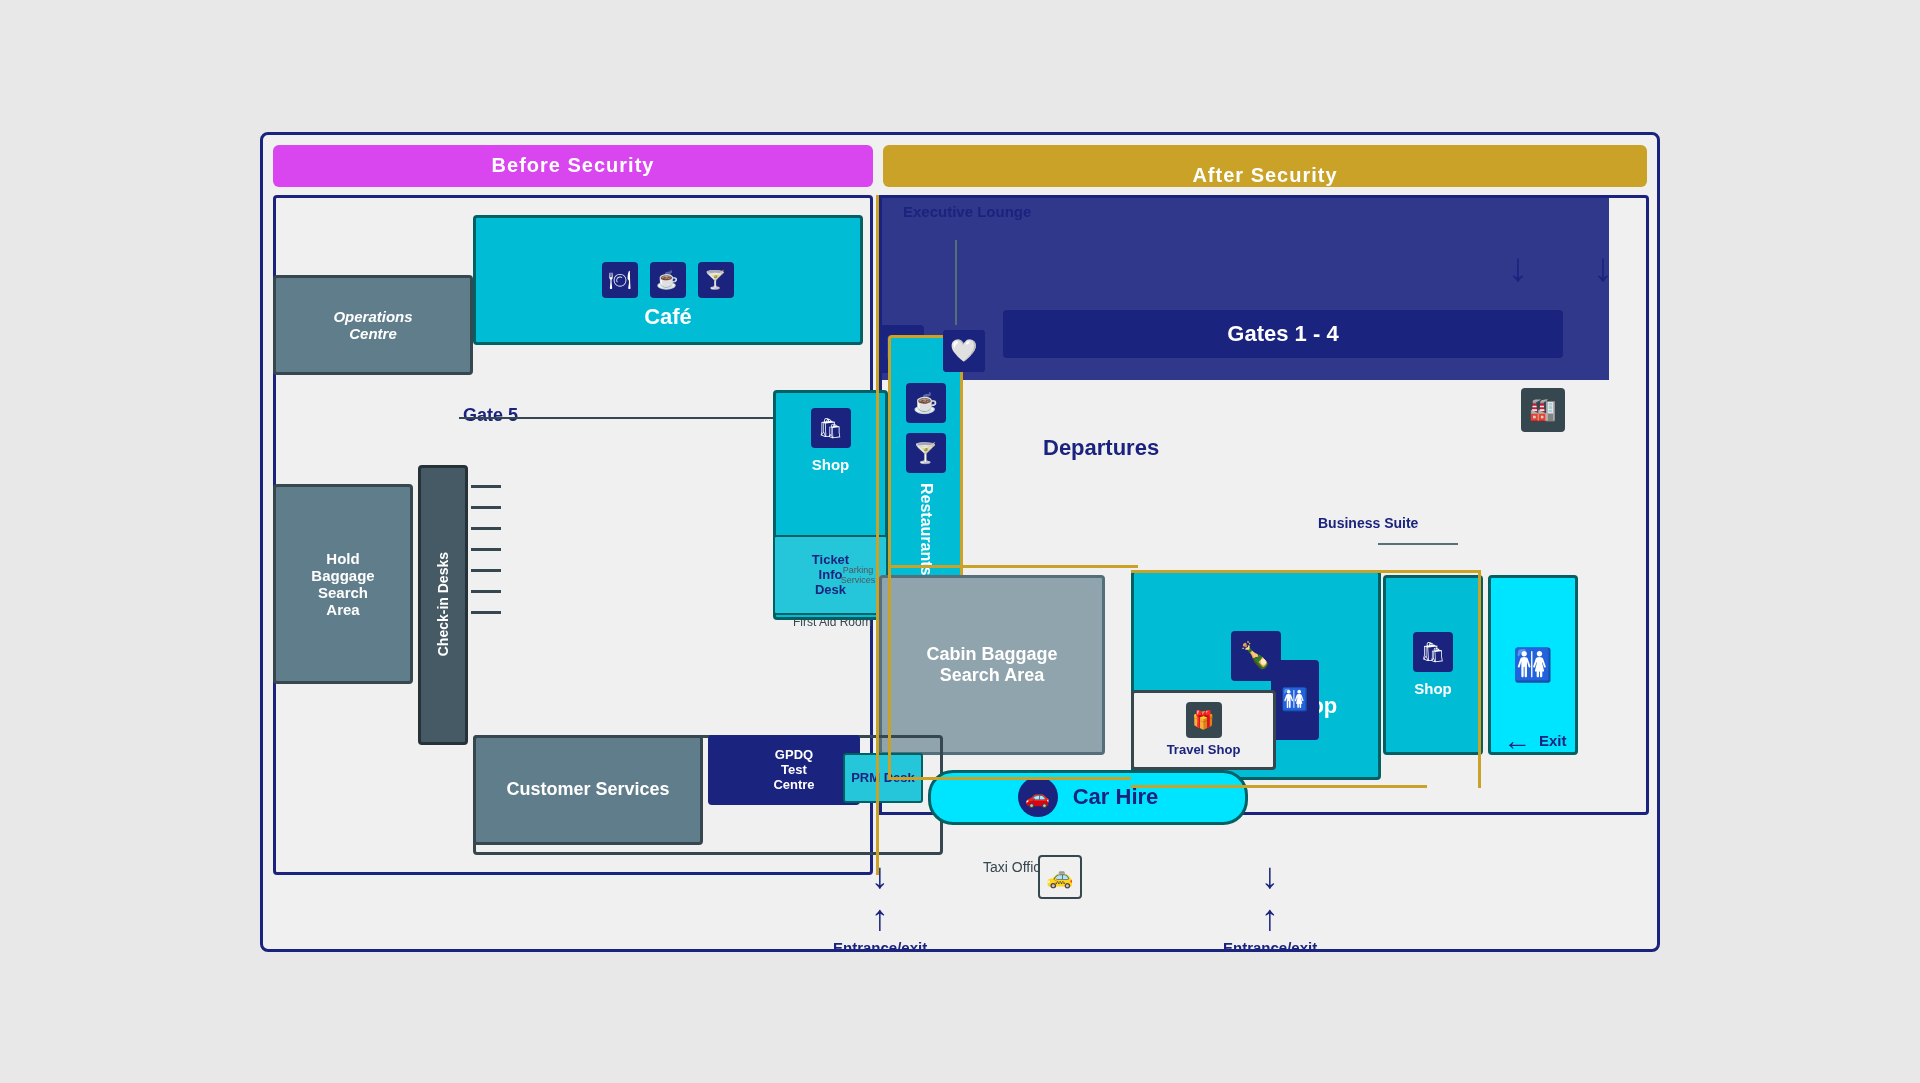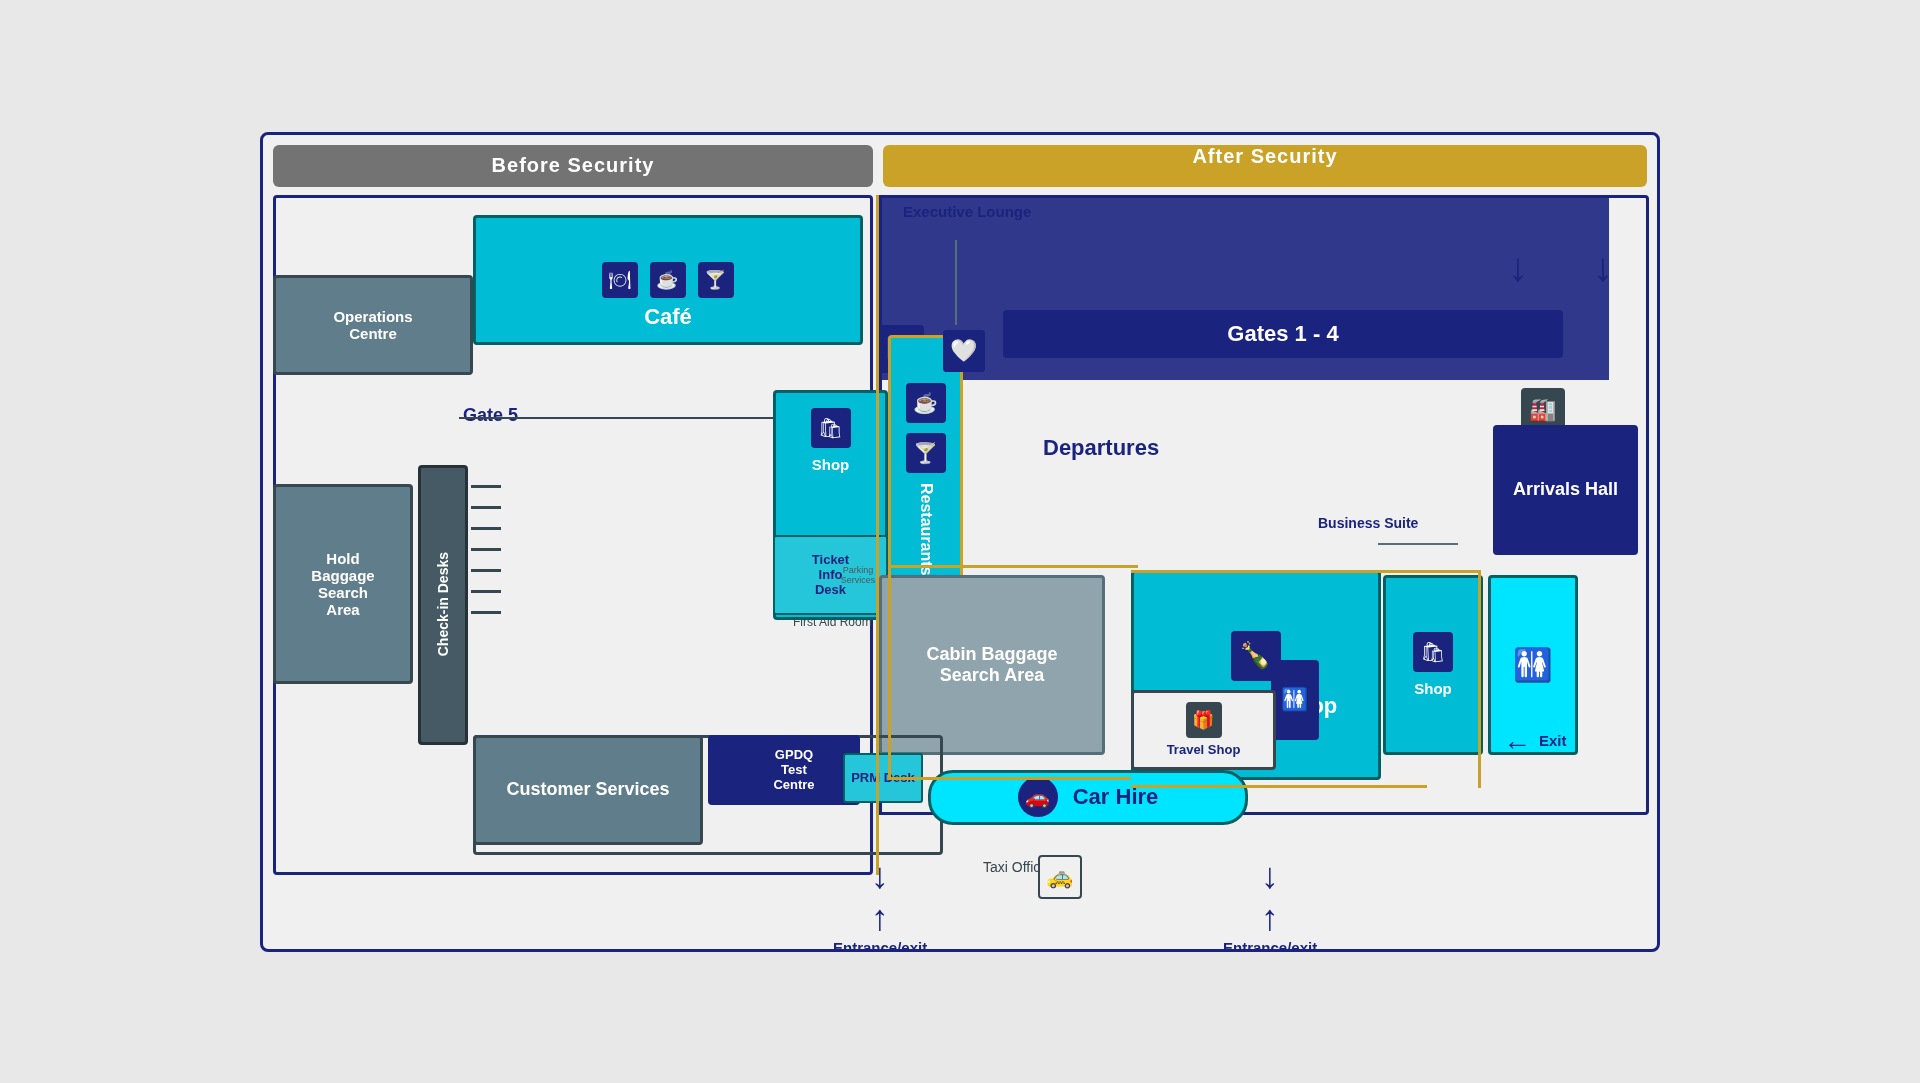--- a/index.html
+++ b/index.html
@@ -21,36 +21,36 @@
       position: relative;
       overflow: hidden;
     }
     
     .header-before {
       position: absolute;
       top: 10px;
       left: 10px;
       width: 600px;
       height: 42px;
-      background: #737373;
+      background: #d946ef;
       border-radius: 6px;
       display: flex;
       align-items: center;
       justify-content: center;
     }
     .header-after {
       position: absolute;
       top: 10px;
       left: 620px;
       right: 10px;
       height: 42px;
       background: #c9a227;
       border-radius: 6px;
       display: flex;
-      align-items: flex-start;
+      align-items: flex-end;
       justify-content: center;
     }
     .header-text {
       color: white;
       font-size: 20px;
       font-weight: bold;
       letter-spacing: 1px;
     }
     
     .divider-line {
@@ -69,20 +69,21 @@
       left: 10px;
       width: 200px;
       height: 100px;
       background: #607d8b;
       border: 3px solid #37474f;
       border-radius: 4px;
       display: flex;
       align-items: center;
       justify-content: center;
       text-align: center;
+      font-style: italic;
     }
     
     .hold-baggage {
       position: absolute;
       top: 349px;
       left: 10px;
       width: 140px;
       height: 200px;
       background: #607d8b;
       border: 3px solid #37474f;
@@ -789,24 +790,20 @@
   </div>
 
   <div class="arrow-down-1">
     <span>↓</span>
   </div>
 
   <div class="arrow-down-2">
     <span>↓</span>
   </div>
 
-  <div class="arrivals-hall">
-    <span class="text-white text-bold text-lg" style="text-align:center">Arrivals
-Hall</span>
-  </div>
 
   <div class="exit-label">
     <span style="font-size:28px;font-weight:bold">←</span>
     <span class="text-bold text-md">Exit</span>
   </div>
 
   <div class="customer-services">
     <span class="text-white text-bold text-lg" style="text-align:left">Customer
 Services</span>
   </div>

